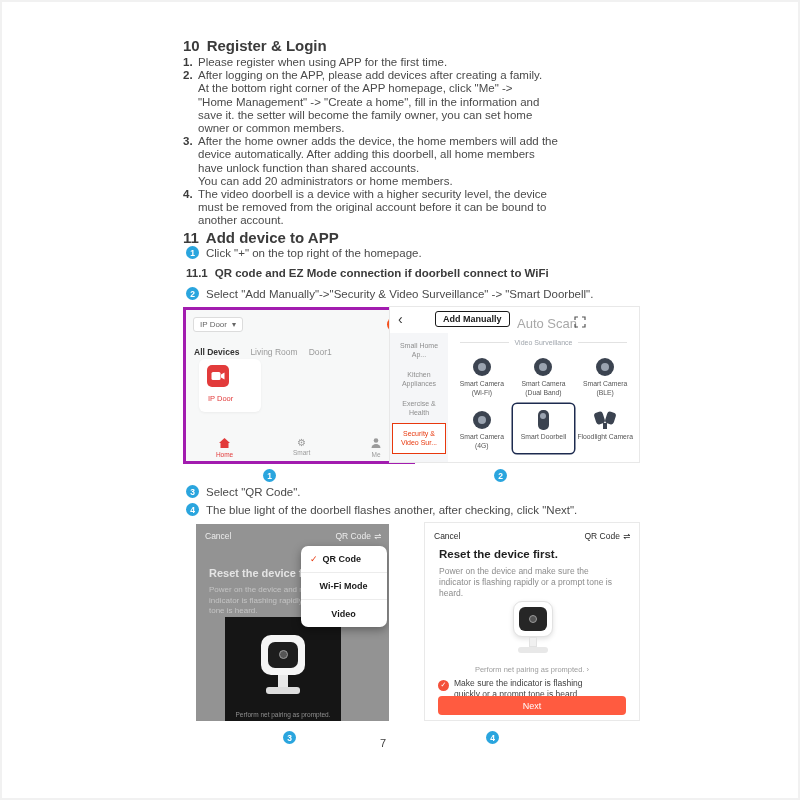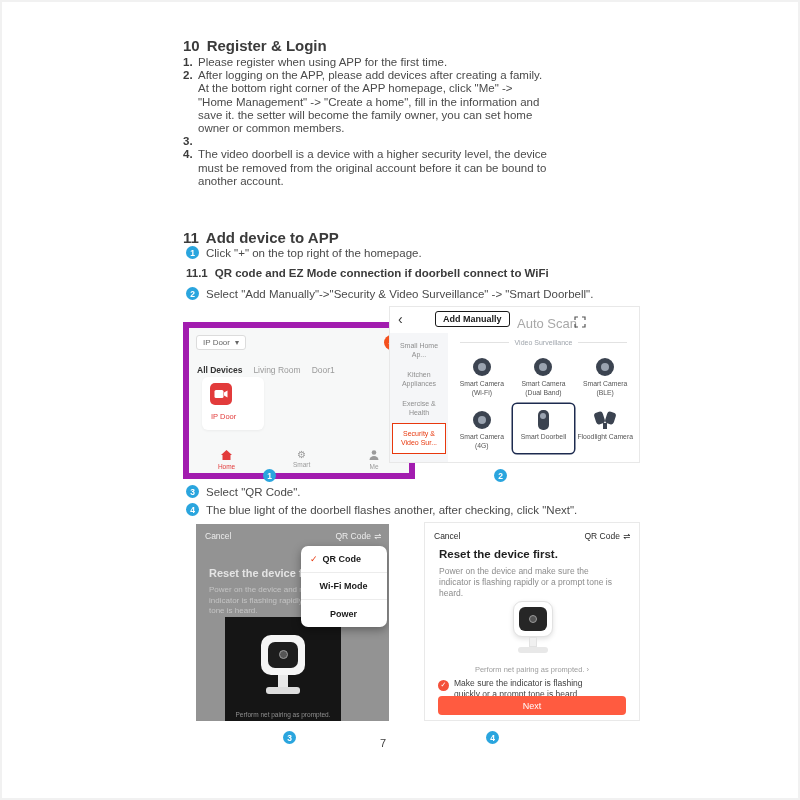--- a/index.html
+++ b/index.html
@@ -33,21 +33,21 @@
     font-size:8.5px; font-weight:bold; display:flex; align-items:center; justify-content:center; flex:none;
   }
   #cap1 { left:263px; top:469px; }
   #cap2 { left:494px; top:469px; }
   #cap3 { left:283px; top:731px; }
   #cap4 { left:486px; top:731px; }
 
   .page-num { left:380px; top:737px; font-size:11px; color:#3f3f3f; }
 
   
-  #shot1 { left:183px; top:322px; width:232px; height:157px; background:#f7f8f8; border:6px solid #a21caf; }
+  #shot1 { left:183px; top:307px; width:232px; height:157px; background:#f7f8f8; border:3px solid #a21caf; }
   #shot1 .selector { left:7px; top:7px; height:15px; padding:0 6px; background:#fff; border:1px solid #dcdcdc;
     border-radius:3px; display:flex; align-items:center; gap:5px; font-size:8px; color:#666; }
   #shot1 .plus { right:10px; top:7px; width:15px; height:15px; border-radius:50%; background:#f4511e; color:#fff;
     font-size:11px; display:flex; align-items:center; justify-content:center; }
   #shot1 .tabs { left:8px; top:37px; display:flex; gap:11px; font-size:8.5px; color:#9b9b9b; }
   #shot1 .tabs .active { color:#333; font-weight:bold; }
   #shot1 .card { left:13px; top:49px; width:62px; height:53px; background:#fff; border-radius:6px;
     box-shadow:0 1px 3px rgba(0,0,0,0.05); }
   #shot1 .card-icon { left:8px; top:6px; width:22px; height:22px; background:#e23b3b; border-radius:5px;
     display:flex; align-items:center; justify-content:center; }
@@ -146,20 +146,24 @@
     <div class="step">
       <span class="num">2.</span>
       <span class="txt">After logging on the APP, please add devices after creating a family.
 At the bottom right corner of the APP homepage, click "Me" -&gt;
 "Home Management" -&gt; "Create a home", fill in the information and
 save it. the setter will become the family owner, you can set home
 owner or common members.</span>
     </div>
     <div class="step">
       <span class="num">3.</span>
+      <span class="txt">After the home owner adds the device, the home members will add the
+device automatically. After adding this doorbell, all home members
+have unlock function than shared accounts.
+You can add 20 administrators or home members.</span>
     </div>
     <div class="step">
       <span class="num">4.</span>
       <span class="txt">The video doorbell is a device with a higher security level, the device
 must be removed from the original account before it can be bound to
 another account.</span>
     </div>
   </div>
 
   <div class="abs h11 hsec">
@@ -335,21 +339,21 @@
     </div>
     <div class="abs menu">
       <div class="menu-item">
         <span class="chk">✓</span>
         <span>QR Code</span>
       </div>
       <div class="menu-item center">
         <span>Wi-Fi Mode</span>
       </div>
       <div class="menu-item center">
-        <span>Power</span>
+        <span>Video</span>
       </div>
     </div>
   </div>
 
   <div class="abs" id="shot4">
     <span class="abs s4-cancel">Cancel</span>
     <div class="abs s4-mode">
       <span>QR Code</span>
       <span>⇌</span>
     </div>

